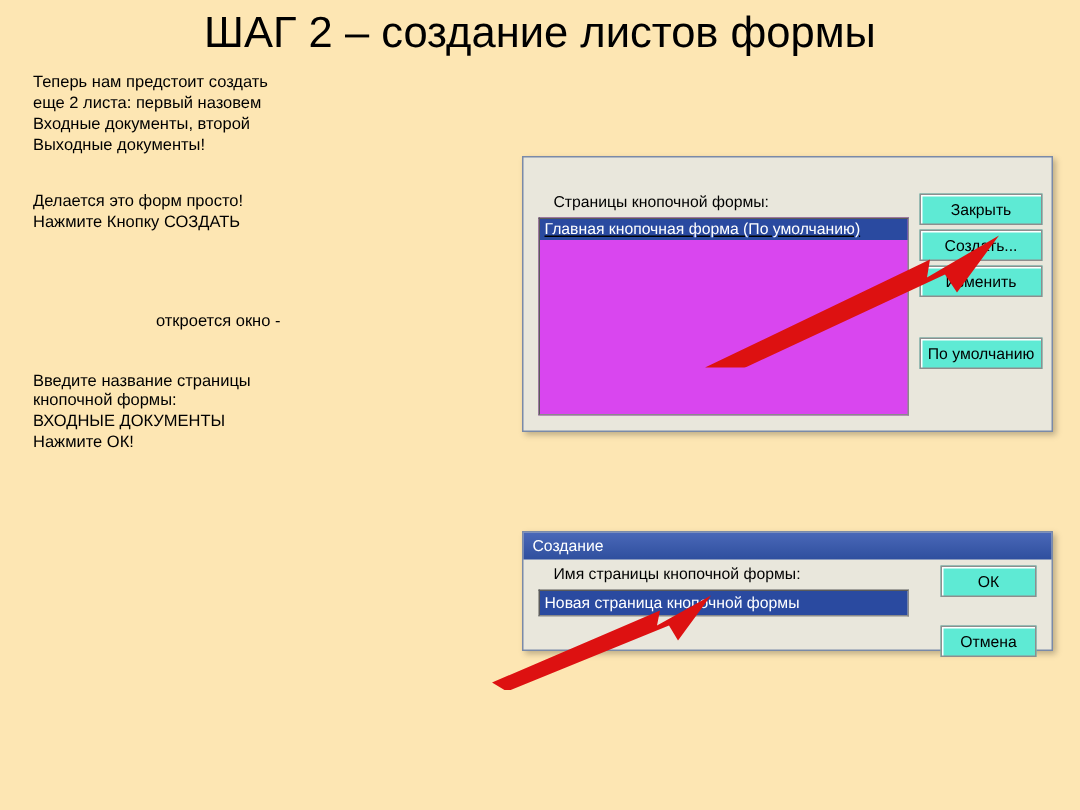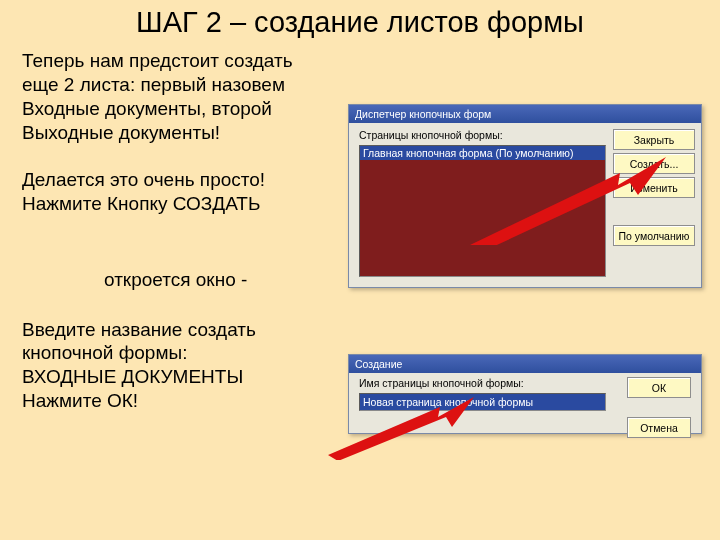--- a/index.html
+++ b/index.html
@@ -12,21 +12,21 @@
     overflow:hidden;
   }
   .title{
     text-align:center;
     font-size:29px;
     padding:6px 10px 4px;
     line-height:1.15;
   }
   .row{display:flex;align-items:flex-start}
   .para{
-    font-size:19px;
+    font-size:11px;
     line-height:1.25;
     padding:0 0 0 22px;
   }
   .b{font-weight:normal}
   .row1 .para{width:300px;margin-top:0}
   .row1{margin-top:6px}
   .row2{margin-top:24px}
   .row2 .para{width:300px}
   .row3{margin-top:52px}
   .row3 .para{width:310px;padding-left:104px}
@@ -41,33 +41,33 @@
     position:absolute;
   }
   .dlg1{left:348px;top:104px;width:352px;height:182px}
   .titlebar{
     background:linear-gradient(#4a68b8,#2f4f9e);
     color:#fff;font-size:10.5px;
     padding:3px 6px;
     font-family:Tahoma,sans-serif;
   }
   .label{
-    position:absolute;color:#000;font-size:10.5px;font-family:Tahoma,sans-serif;
+    position:absolute;color:#000;font-size:10.5px;font-family:Tahoma,sans-serif;margin-left:10px;
   }
   .listbox{
-    position:absolute;background:#7f1d1d;border:1px solid #8a8a8a;
+    position:absolute;background:#d946ef;border:1px solid #8a8a8a;
     border-top-color:#5a5a5a;border-left-color:#5a5a5a;
-    font-size:10.5px;font-family:Tahoma,sans-serif;
+    font-size:10.5px;font-family:Tahoma,sans-serif;text-decoration:underline;
   }
   .lb1{left:10px;top:40px;width:245px;height:130px}
   .lb1 .selitem{
     background:#2a4aa0;color:#fff;padding:1px 3px;white-space:nowrap;
   }
   .wbtn{
-    position:absolute;background:#fef9c3;border:1px solid #8e8e8e;
+    position:absolute;background:#5eead4;border:1px solid #8e8e8e;
     font-size:10.5px;font-family:Tahoma,sans-serif;
     display:flex;align-items:center;justify-content:center;
     height:19px;
     box-shadow:inset 1px 1px 0 #fff;
   }
   .dlg1 .wbtn{left:264px;width:80px}
   .b-close{top:24px}
   .b-create{top:48px}
   .b-edit{top:72px}
   .b-delete{top:96px}
@@ -107,42 +107,41 @@
   <div class="para">
     <span>Теперь нам предстоит создать</span><br>
     <span>еще 2 листа: первый назовем</span><br>
     <span class="b">Входные документы</span><span>, второй</span><br>
     <span class="b">Выходные документы</span><span>!</span>
   </div>
 </div>
 
 <div class="row row2">
   <div class="para">
-    <span>Делается это очень просто!</span><br>
+    <span>Делается это форм просто!</span><br>
     <span>Нажмите Кнопку </span><span class="b">СОЗДАТЬ</span>
   </div>
 </div>
 
 <div class="row row3">
   <div class="para">
     <span>откроется окно -</span>
   </div>
 </div>
 
 <div class="row row4">
   <div class="para">
-    <span>Введите название создать</span><br>
+    <span>Введите название страницы</span><br>
     <span>кнопочной формы:</span><br>
     <span class="b">ВХОДНЫЕ ДОКУМЕНТЫ</span><br>
     <span>Нажмите ОК!</span>
   </div>
 </div>
 
 <div class="dlg dlg1">
-  <div class="titlebar">Диспетчер кнопочных форм</div>
   <div class="label" style="left:10px;top:24px">Страницы кнопочной формы:</div>
   <div class="listbox lb1">
     <div class="selitem">Главная кнопочная форма (По умолчанию)</div>
   </div>
   <div class="wbtn b-close">Закрыть</div>
   <div class="wbtn b-create">Создать...</div>
   <div class="wbtn b-edit">Изменить</div>
   <div class="wbtn b-default">По умолчанию</div>
 </div>
 

